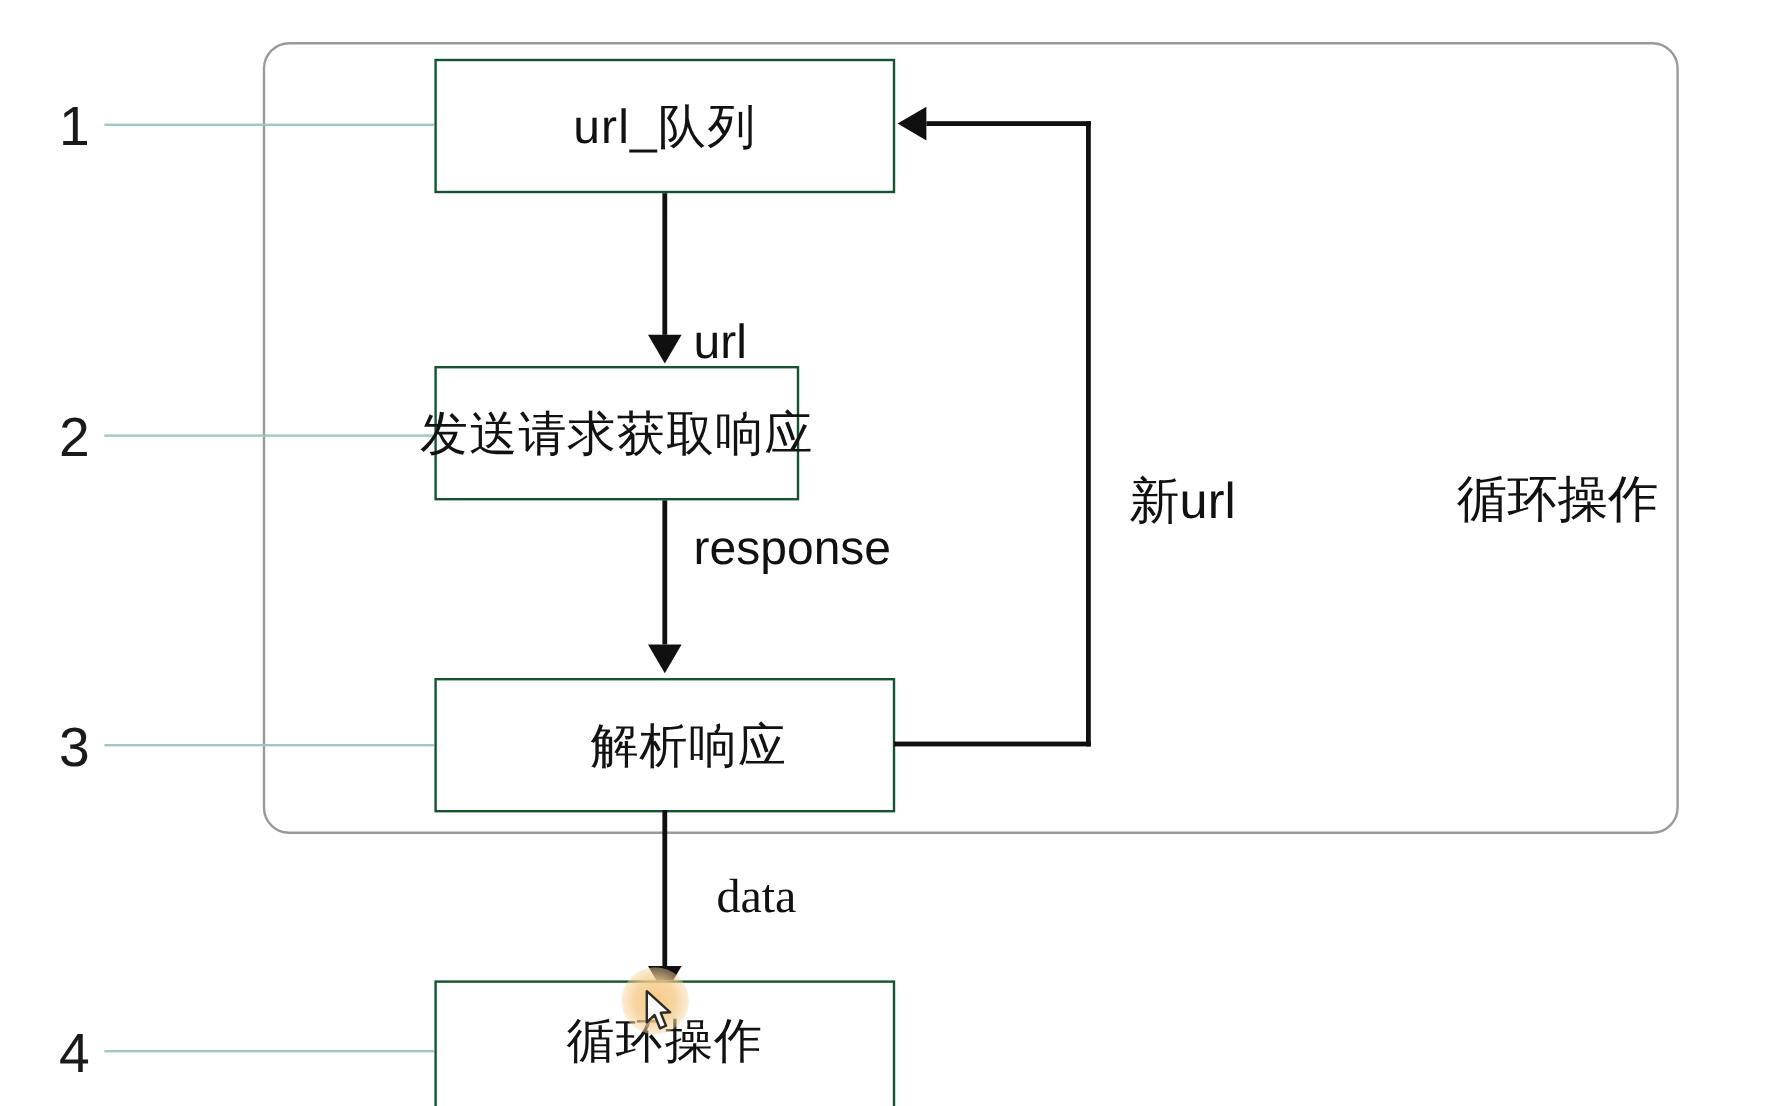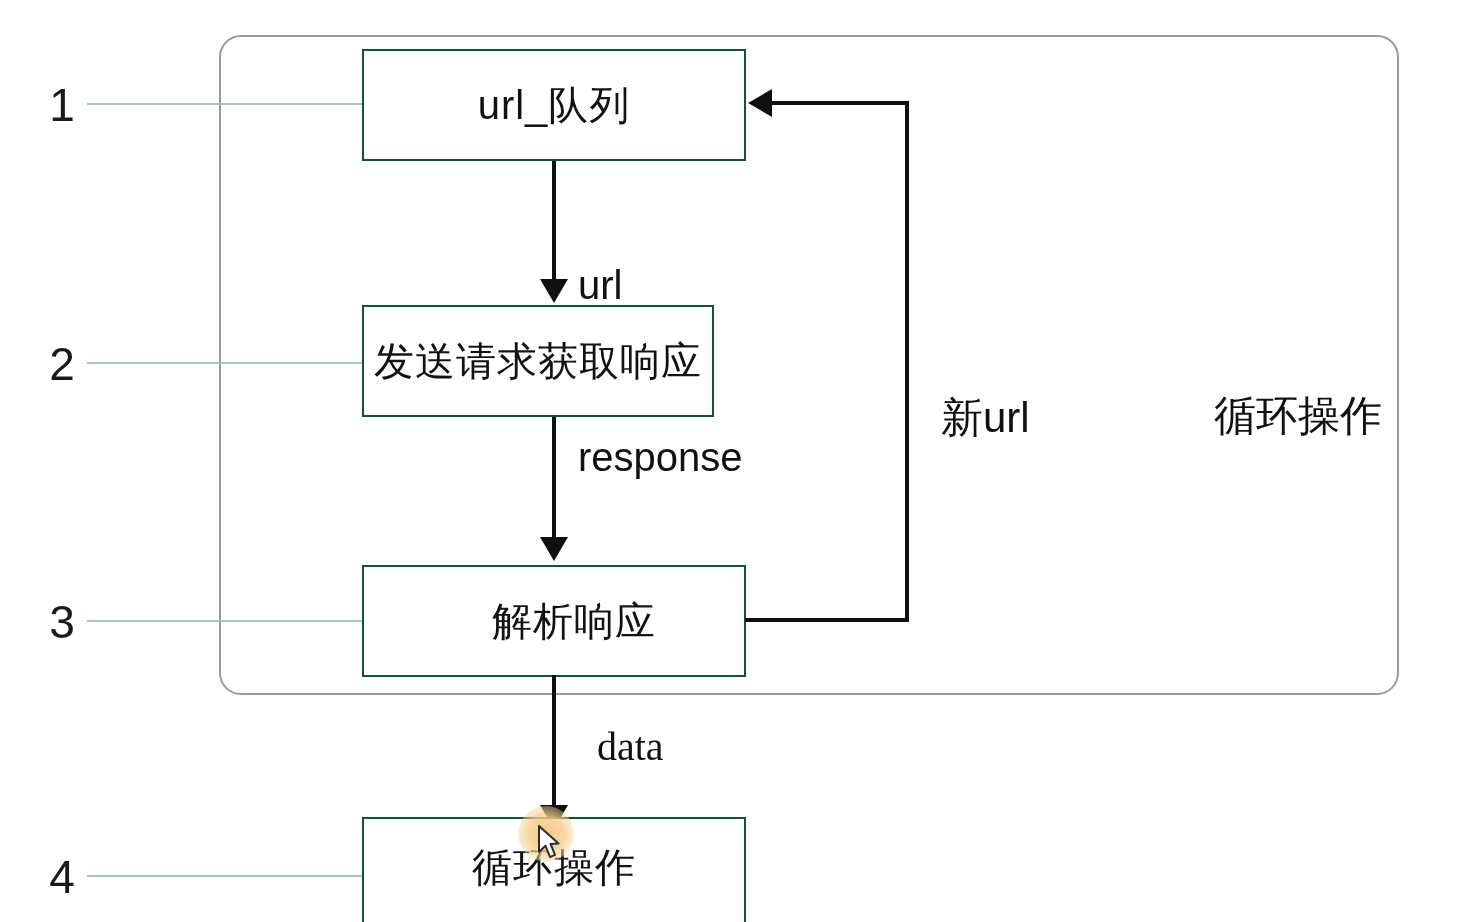--- a/index.html
+++ b/index.html
@@ -149,21 +149,21 @@
     <span class="proc-label">url_队列</span>
   </div>
 
   <div class="arrow-shaft" style="left:552px; top:161px; height:118px;"></div>
   <div class="arrow-head-down" style="left:540px; top:279px;"></div>
   <div class="edge-label" style="left:578px; top:217px;margin-top:48px;">url</div>
 
   <div class="step-number" style="left:42px; top:341px;">2</div>
   <div class="leader-line" style="left:87px; top:362px; width:275px;"></div>
 
-  <div class="proc-box" style="left:362px; top:305px; width:352px; height:112px;text-align:center;">
+  <div class="proc-box" style="left:362px; top:305px; width:304px; height:112px;text-align:center;">
     <span class="proc-label">发送请求获取响应</span>
   </div>
 
   <div class="arrow-shaft" style="left:552px; top:417px; height:120px;"></div>
   <div class="arrow-head-down" style="left:540px; top:537px;"></div>
   <div class="edge-label" style="left:578px; top:437px;">response</div>
 
   <div class="step-number" style="left:42px; top:599px;">3</div>
   <div class="leader-line" style="left:87px; top:620px; width:275px;"></div>
 

